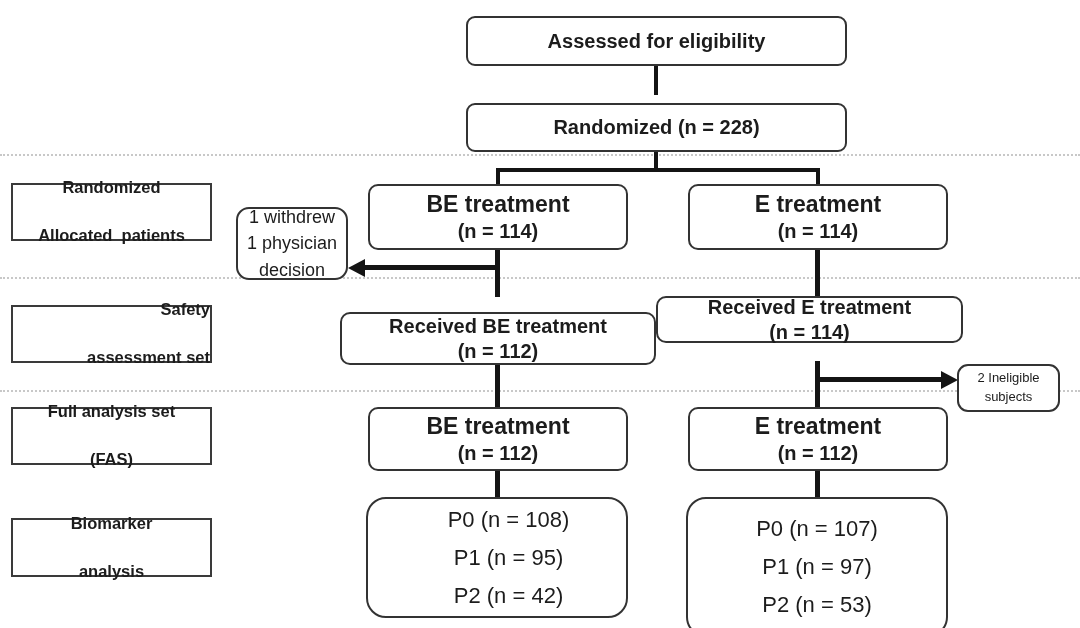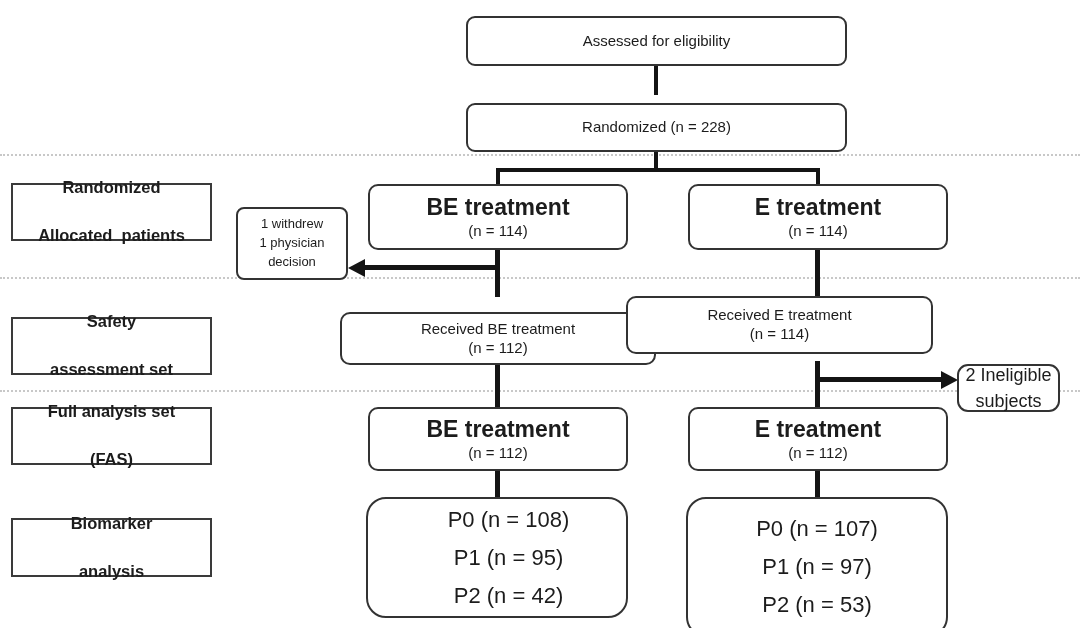--- a/index.html
+++ b/index.html
@@ -23,21 +23,21 @@
     background: #ffffff;
     border: 2px solid #333333;
     border-radius: 10px;
     display: flex;
     flex-direction: column;
     align-items: center;
     justify-content: center;
     text-align: center;
     z-index: 3;
   }
-  .fbox .t  { font-size: 15px; line-height: 1.25; }
+  .fbox .t  { font-size: 20px; line-height: 1.25; font-weight: bold; }
   .fbox .tb { font-size: 23px; font-weight: bold; line-height: 1.25; }
   .fbox.big-radius { border-radius: 20px; }
   .fbox .ml { font-size: 22px; line-height: 38px; }
   
   .lbox {
     position: absolute;
     box-sizing: border-box;
     background: #ffffff;
     border: 2px solid #3a3a3a;
     display: flex;
@@ -51,27 +51,27 @@
     white-space: pre-wrap;
     z-index: 3;
     gap: 24px;
   }
   
   .nbox {
     position: absolute;
     box-sizing: border-box;
     background: #ffffff;
     border: 2px solid #333333;
-    border-radius: 8px;
+    border-radius: 13px;
     display: flex;
     flex-direction: column;
     align-items: center;
     justify-content: center;
     text-align: center;
-    font-size: 13px;
+    font-size: 18px;
     line-height: 1.45;
     z-index: 4;
   }
   
   .conn {
     position: absolute;
     background: #141414;
     z-index: 2;
   }
   .ah {
@@ -136,21 +136,21 @@
 
   <div class="fbox" style="left:466px; top:103px; width:381px; height:49px; border-radius:9px;">
     <span class="t">Randomized (n = 228)</span>
   </div>
 
   <div class="lbox" style="left:11px; top:183px; width:201px; height:58px;">
     <span>Randomized</span>
     <span>Allocated  patients</span>
   </div>
 
-  <div class="lbox" style="left:11px; top:317px; width:201px; height:58px;">
+  <div class="lbox" style="left:11px; top:305px; width:201px; height:58px;align-items:flex-end;">
     <span>Safety</span>
     <span>assessment set</span>
   </div>
 
   <div class="lbox" style="left:11px; top:407px; width:201px; height:58px;align-items:center;">
     <span>Full analysis set</span>
     <span>(FAS)</span>
   </div>
 
   <div class="lbox" style="left:11px; top:518px; width:201px; height:59px;">
@@ -172,26 +172,26 @@
   <div class="fbox" style="left:688px; top:184px; width:260px; height:66px;">
     <span class="tb">E treatment</span>
     <span class="t">(n = 114)</span>
   </div>
 
   <div class="fbox" style="left:340px; top:312px; width:316px; height:53px;">
     <span class="t">Received BE treatment</span>
     <span class="t">(n = 112)</span>
   </div>
 
-  <div class="fbox" style="left:626px; top:296px; width:307px; height:58px;">
+  <div class="fbox" style="left:656px; top:296px; width:307px; height:47px;">
     <span class="t">Received E treatment</span>
     <span class="t">(n = 114)</span>
   </div>
 
-  <div class="nbox" style="left:957px; top:364px; width:103px; height:48px; font-size:18px; border-radius:11px;">
+  <div class="nbox" style="left:957px; top:364px; width:103px; height:48px; font-size:13px; border-radius:11px;">
     <span>2 Ineligible</span>
     <span>subjects</span>
   </div>
 
   <div class="fbox" style="left:368px; top:407px; width:260px; height:64px;">
     <span class="tb">BE treatment</span>
     <span class="t">(n = 112)</span>
   </div>
 
   <div class="fbox" style="left:688px; top:407px; width:260px; height:64px;">

